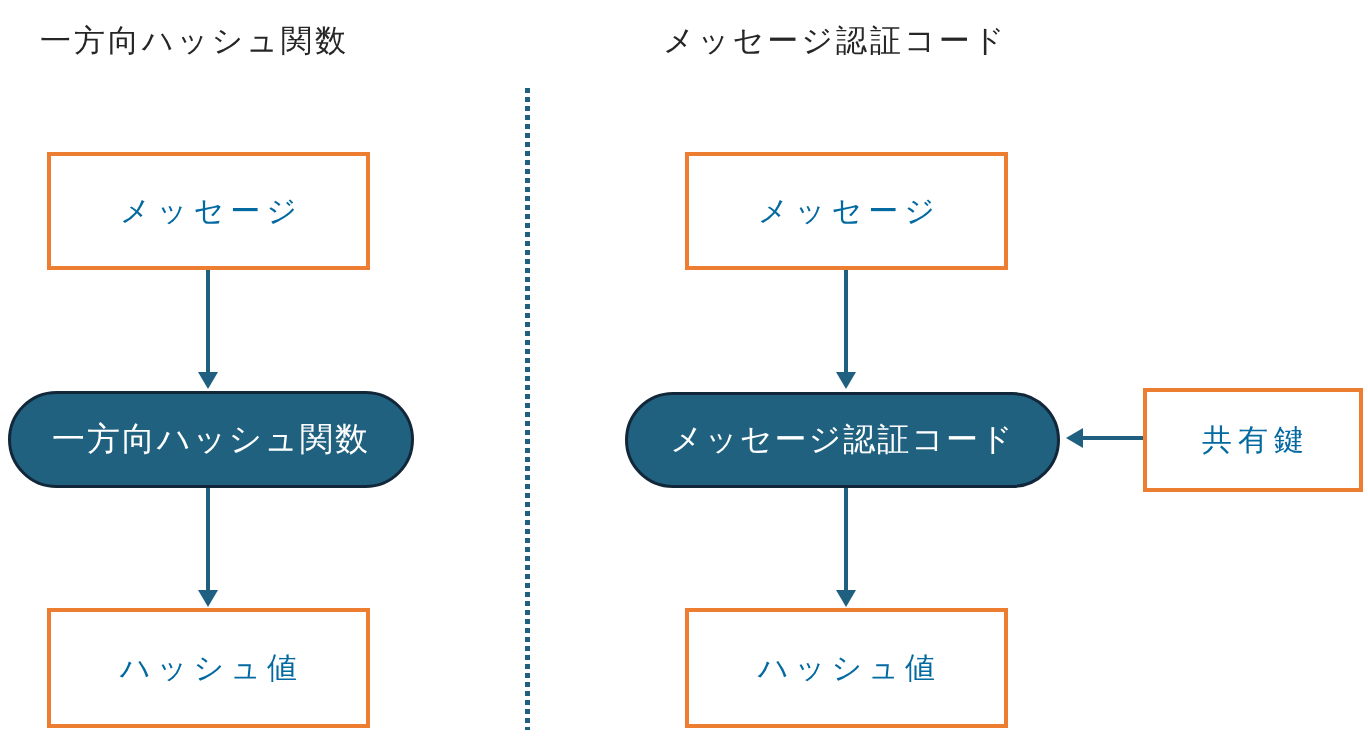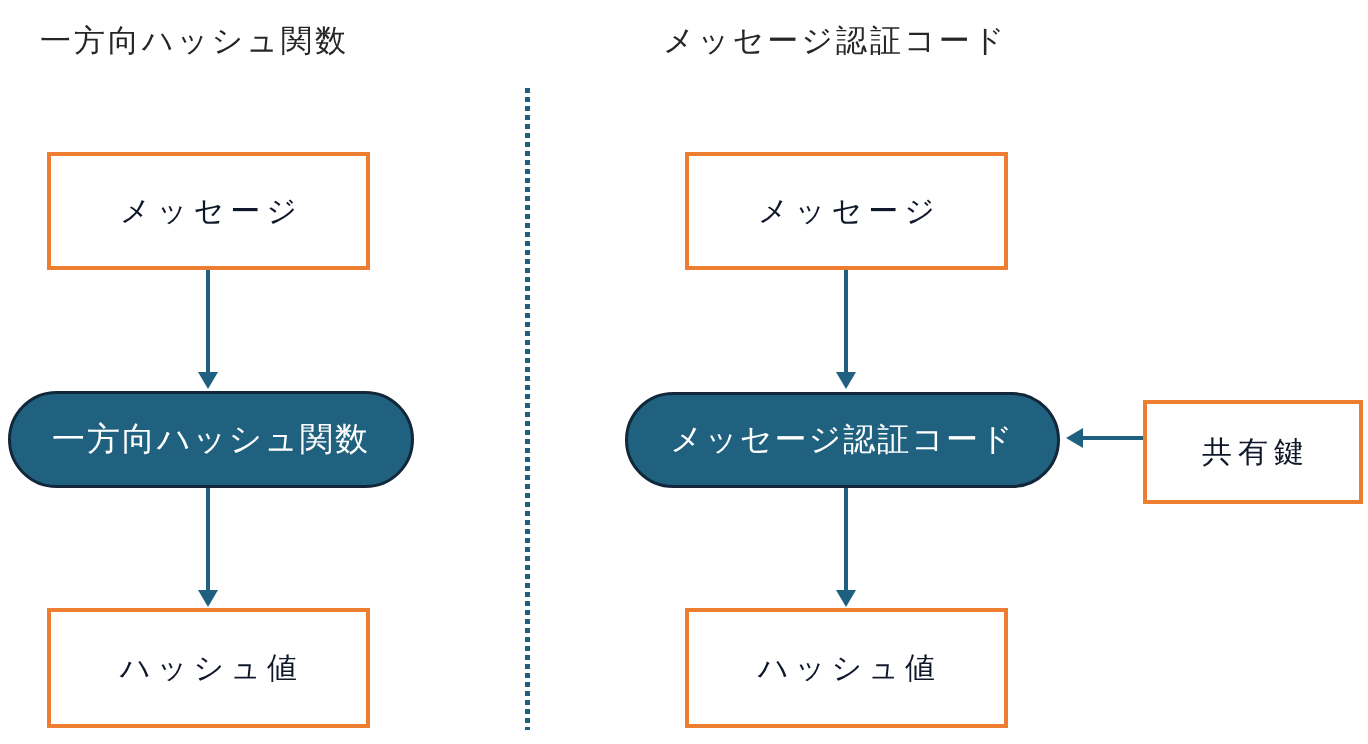--- a/index.html
+++ b/index.html
@@ -27,29 +27,29 @@
     position: absolute;
     box-sizing: border-box;
     border: 4px solid #ED7D31;
     background: #ffffff;
     display: flex;
     align-items: center;
     justify-content: center;
     font-size: 30px;
     font-weight: 300;
     letter-spacing: 6px;
-    color: #0f172a;
+    color: #0369a1;
     text-indent: 6px;
     white-space: nowrap;
   }
   .box-msg-left   { left: 47px;   top: 152px; width: 323px; height: 118px; }
   .box-msg-right  { left: 685px;  top: 152px; width: 323px; height: 118px; }
   .box-hash-left  { left: 47px;   top: 608px; width: 323px; height: 120px; }
   .box-hash-right { left: 685px;  top: 608px; width: 323px; height: 120px; }
-  .box-key        { left: 1143px; top: 388px; width: 220px; height: 104px; margin-top: 12px; }
+  .box-key        { left: 1143px; top: 388px; width: 220px; height: 104px; }
 
   .pill {
     position: absolute;
     box-sizing: border-box;
     background: #20617F;
     border: 3px solid #12283A;
     border-radius: 60px;
     display: flex;
     align-items: center;
     justify-content: center;

